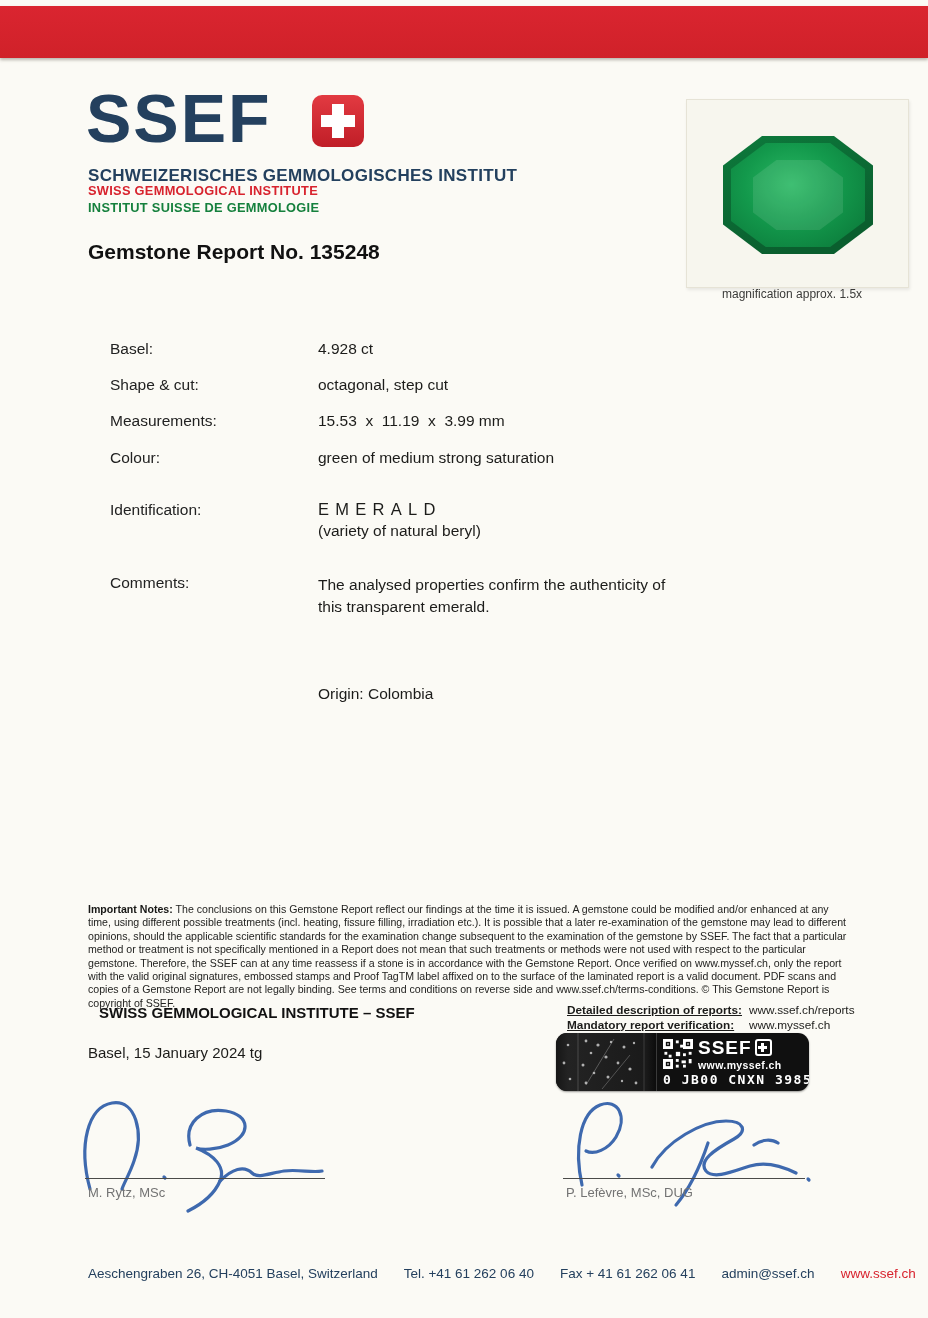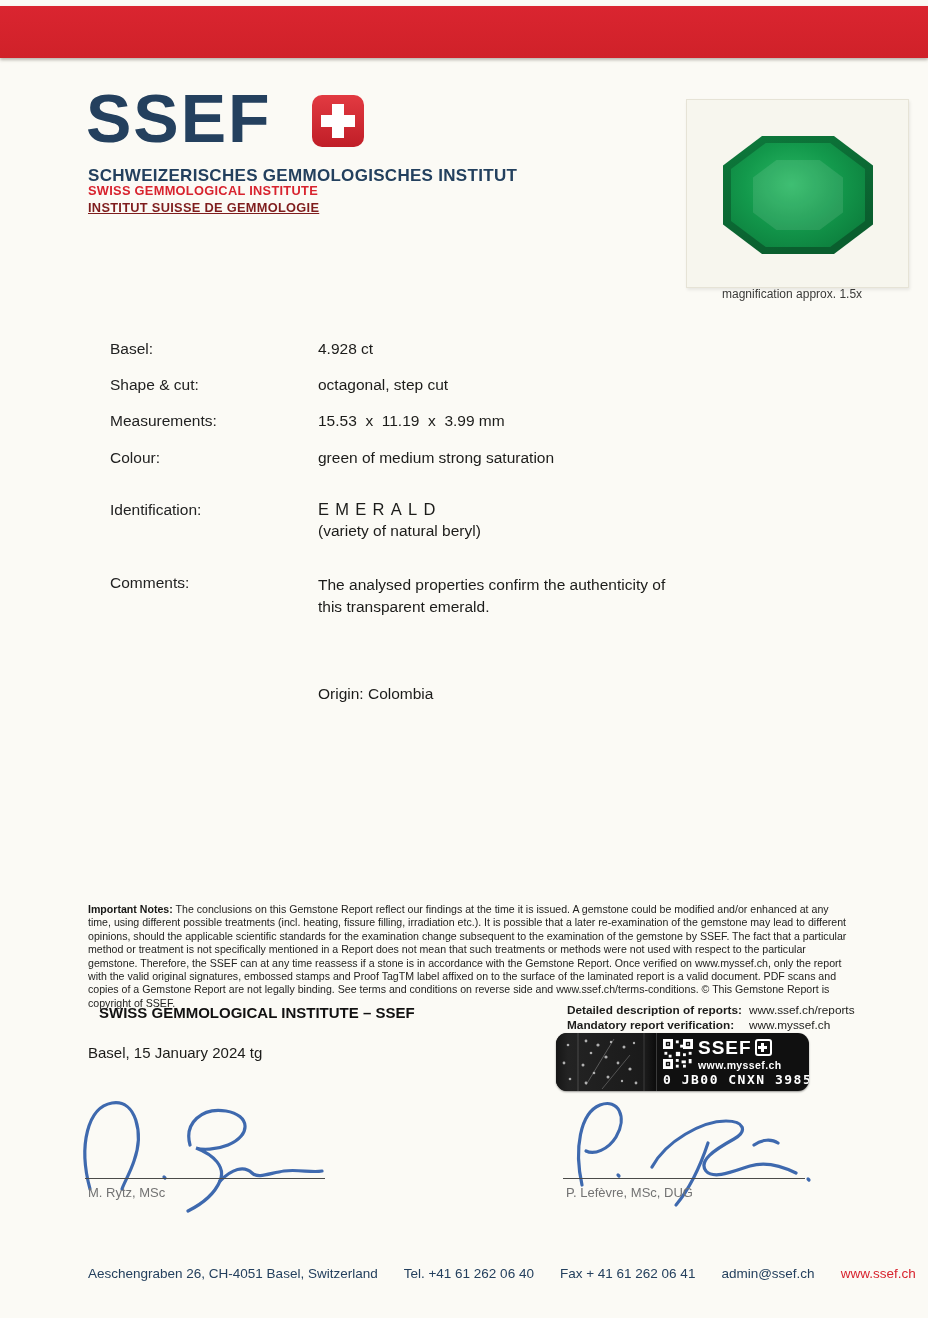--- a/index.html
+++ b/index.html
@@ -11,21 +11,21 @@
   .abs{position:absolute;}
   
   .topbar{left:0;top:6px;width:928px;height:52px;background:linear-gradient(180deg,#da2530,#d02129);box-shadow:0 2px 3px rgba(60,55,40,.35);}
   
   .wordmark{left:86px;top:84px;font-size:68px;font-weight:bold;color:#24405e;letter-spacing:2px;line-height:1;}
   .crossbox{left:312px;top:95px;width:52px;height:52px;border-radius:10px;background:linear-gradient(180deg,#e23a41,#c01e27);}
   .crossbox .vbar{position:absolute;left:20px;top:9px;width:12px;height:34px;background:#fff;}
   .crossbox .hbar{position:absolute;left:9px;top:20px;width:34px;height:12px;background:#fff;}
   .sub1{left:88px;top:166px;font-size:17px;letter-spacing:.3px;color:#23405e;font-weight:bold;}
   .sub2{left:88px;top:183px;font-size:12.8px;letter-spacing:.3px;color:#d8232e;font-weight:bold;}
-  .sub3{left:88px;top:200px;font-size:12.8px;letter-spacing:.3px;color:#7f1d1d;font-weight:bold;text-decoration:underline;}
+  .sub3{left:88px;top:200px;font-size:12.8px;letter-spacing:.3px;color:#15803d;font-weight:bold;}
   
   .photo{left:686px;top:99px;width:221px;height:187px;background:#f7f6ee;border:1px solid #e6e3d6;box-shadow:1px 2px 3px rgba(0,0,0,.08);}
   .oct{clip-path:polygon(26% 0%,74% 0%,100% 25%,100% 75%,74% 100%,26% 100%,0% 75%,0% 25%);}
   .gem-outer{position:absolute;left:36px;top:36px;width:150px;height:118px;background:linear-gradient(160deg,#0d7a3c,#0a5e2e 80%);}
   .gem-mid{position:absolute;left:8px;top:7px;width:134px;height:104px;background:radial-gradient(ellipse at 45% 40%,#2ab863 0%,#13994c 45%,#0a7437 100%);}
   .gem-table{position:absolute;left:22px;top:17px;width:90px;height:70px;background:rgba(255,255,255,0.10);}
   .caption{left:722px;top:287px;font-size:12px;color:#3a3a38;}
   
   .title{left:88px;top:240px;font-size:21px;font-weight:bold;color:#111;}
   
@@ -33,21 +33,21 @@
   .val{left:318px;font-size:15.5px;color:#1c1c1a;white-space:pre-wrap;}
   .ident-main{letter-spacing:.38em;font-size:16.5px;}
   
   .notes{left:88px;top:903px;width:762px;font-size:10.6px;line-height:13.4px;color:#232321;}
   .notes b{color:#171715;}
   
   .issuer{left:99px;top:1004px;font-size:15px;font-weight:bold;color:#111;}
   .dateline{left:88px;top:1044px;font-size:15px;color:#1c1c1a;}
   
   .verrow{left:567px;font-size:11.8px;color:#1c1c1a;white-space:nowrap;}
-  .verrow b{display:inline-block;width:182px;}
+  .verrow b{display:inline-block;width:182px;text-decoration:underline;}
   
   .tag{left:556px;top:1033px;width:253px;height:58px;background:#101010;border-radius:11px;box-shadow:0 1px 2px rgba(0,0,0,.4);display:flex;overflow:hidden;}
   .prooftag{position:relative;width:100px;height:100%;background:linear-gradient(90deg,#161616 0%,#232323 12%,#1a1a1a 90%,#0c0c0c 100%);border-right:1px solid #3a3a3a;}
   .tag-right{position:relative;flex:1;display:flex;flex-direction:column;justify-content:space-between;padding:5px 8px 4px 6px;box-sizing:border-box;}
   .tag-toprow{display:flex;align-items:center;gap:5px;}
   .qr{width:30px;height:30px;flex:0 0 30px;}
   .brandcol{display:flex;flex-direction:column;line-height:1;}
   .brandrow{display:flex;align-items:center;gap:3px;}
   .tag-brand{color:#fff;font-weight:bold;font-size:19px;letter-spacing:1px;}
   .tag-cross{position:relative;width:13px;height:13px;border:2px solid #fff;border-radius:3px;}
@@ -81,20 +81,21 @@
 
   <div class="abs photo">
     <div class="oct gem-outer">
       <div class="oct gem-mid">
           <div class="oct gem-table"></div>
         </div>
     </div>
   </div>
   <div class="abs caption">magnification approx. 1.5x</div>
 
+  <div class="abs title">Gemstone Report No. 135248</div>
 
   <div class="abs lbl" style="top:340px">Basel:</div>
   <div class="abs val" style="top:340px">4.928 ct</div>
 
   <div class="abs lbl" style="top:376px">Shape &amp; cut:</div>
   <div class="abs val" style="top:376px">octagonal, step cut</div>
 
   <div class="abs lbl" style="top:412px">Measurements:</div>
   <div class="abs val" style="top:412px">15.53  x  11.19  x  3.99 mm</div>
 

